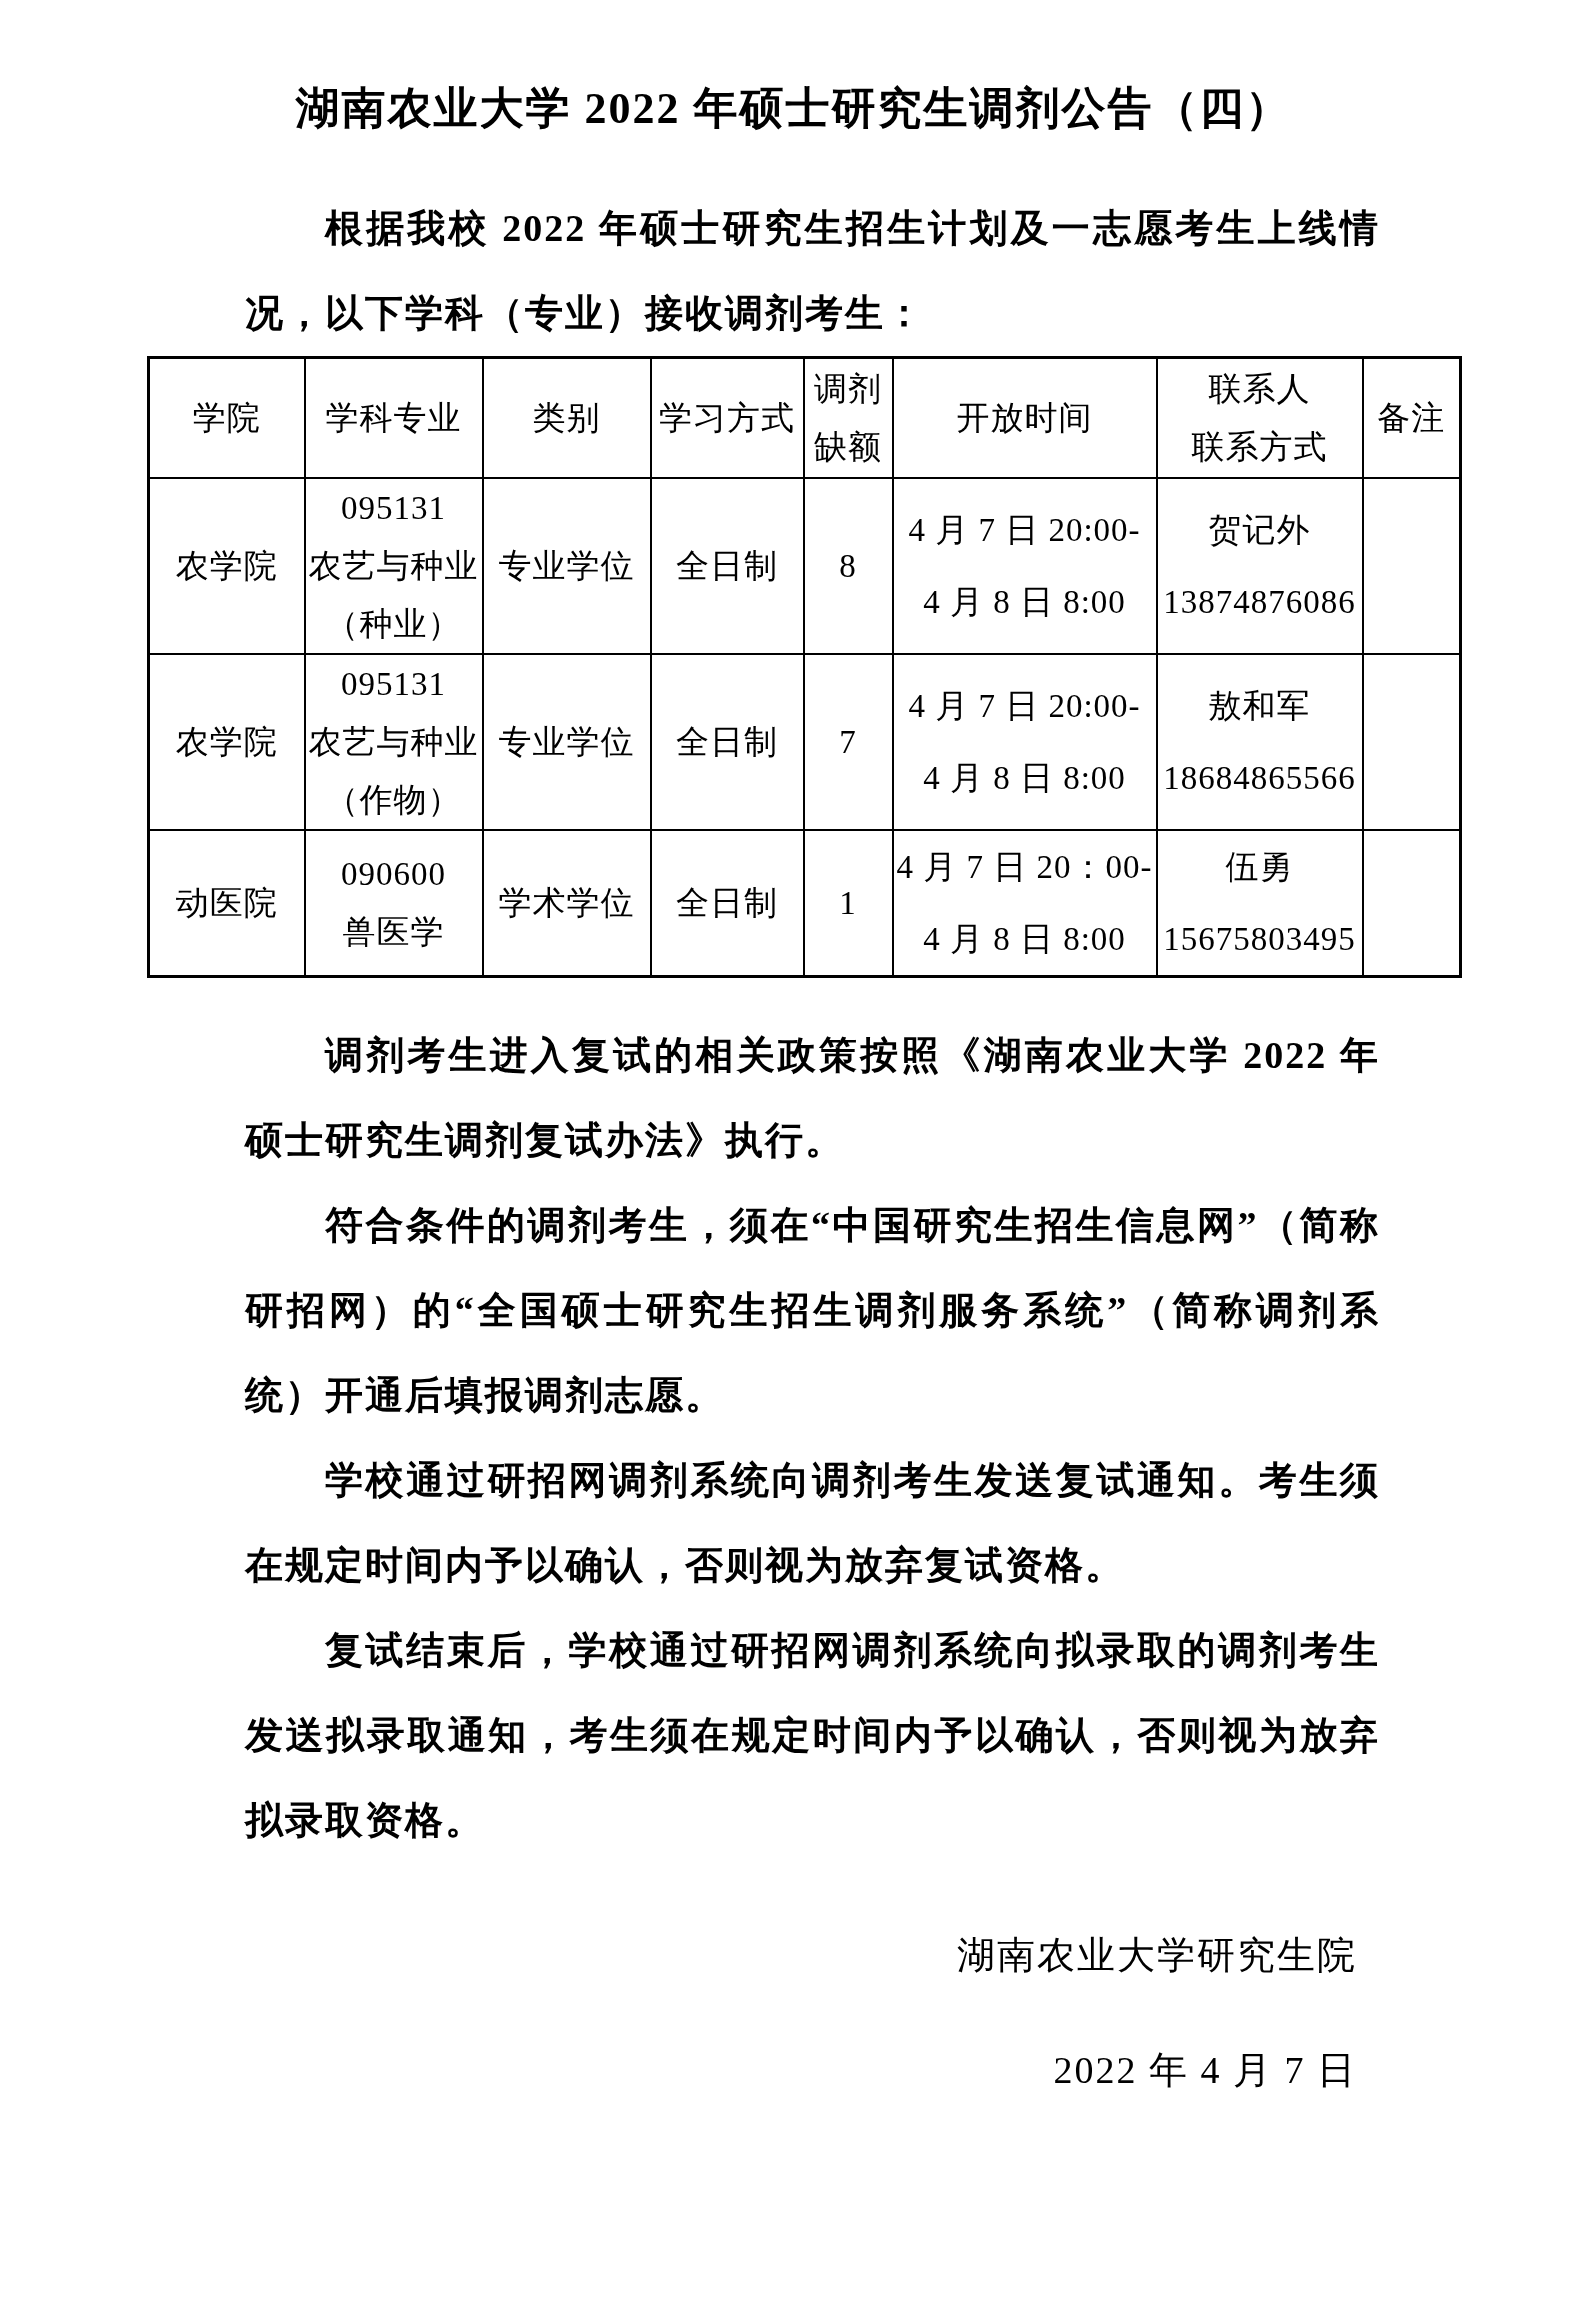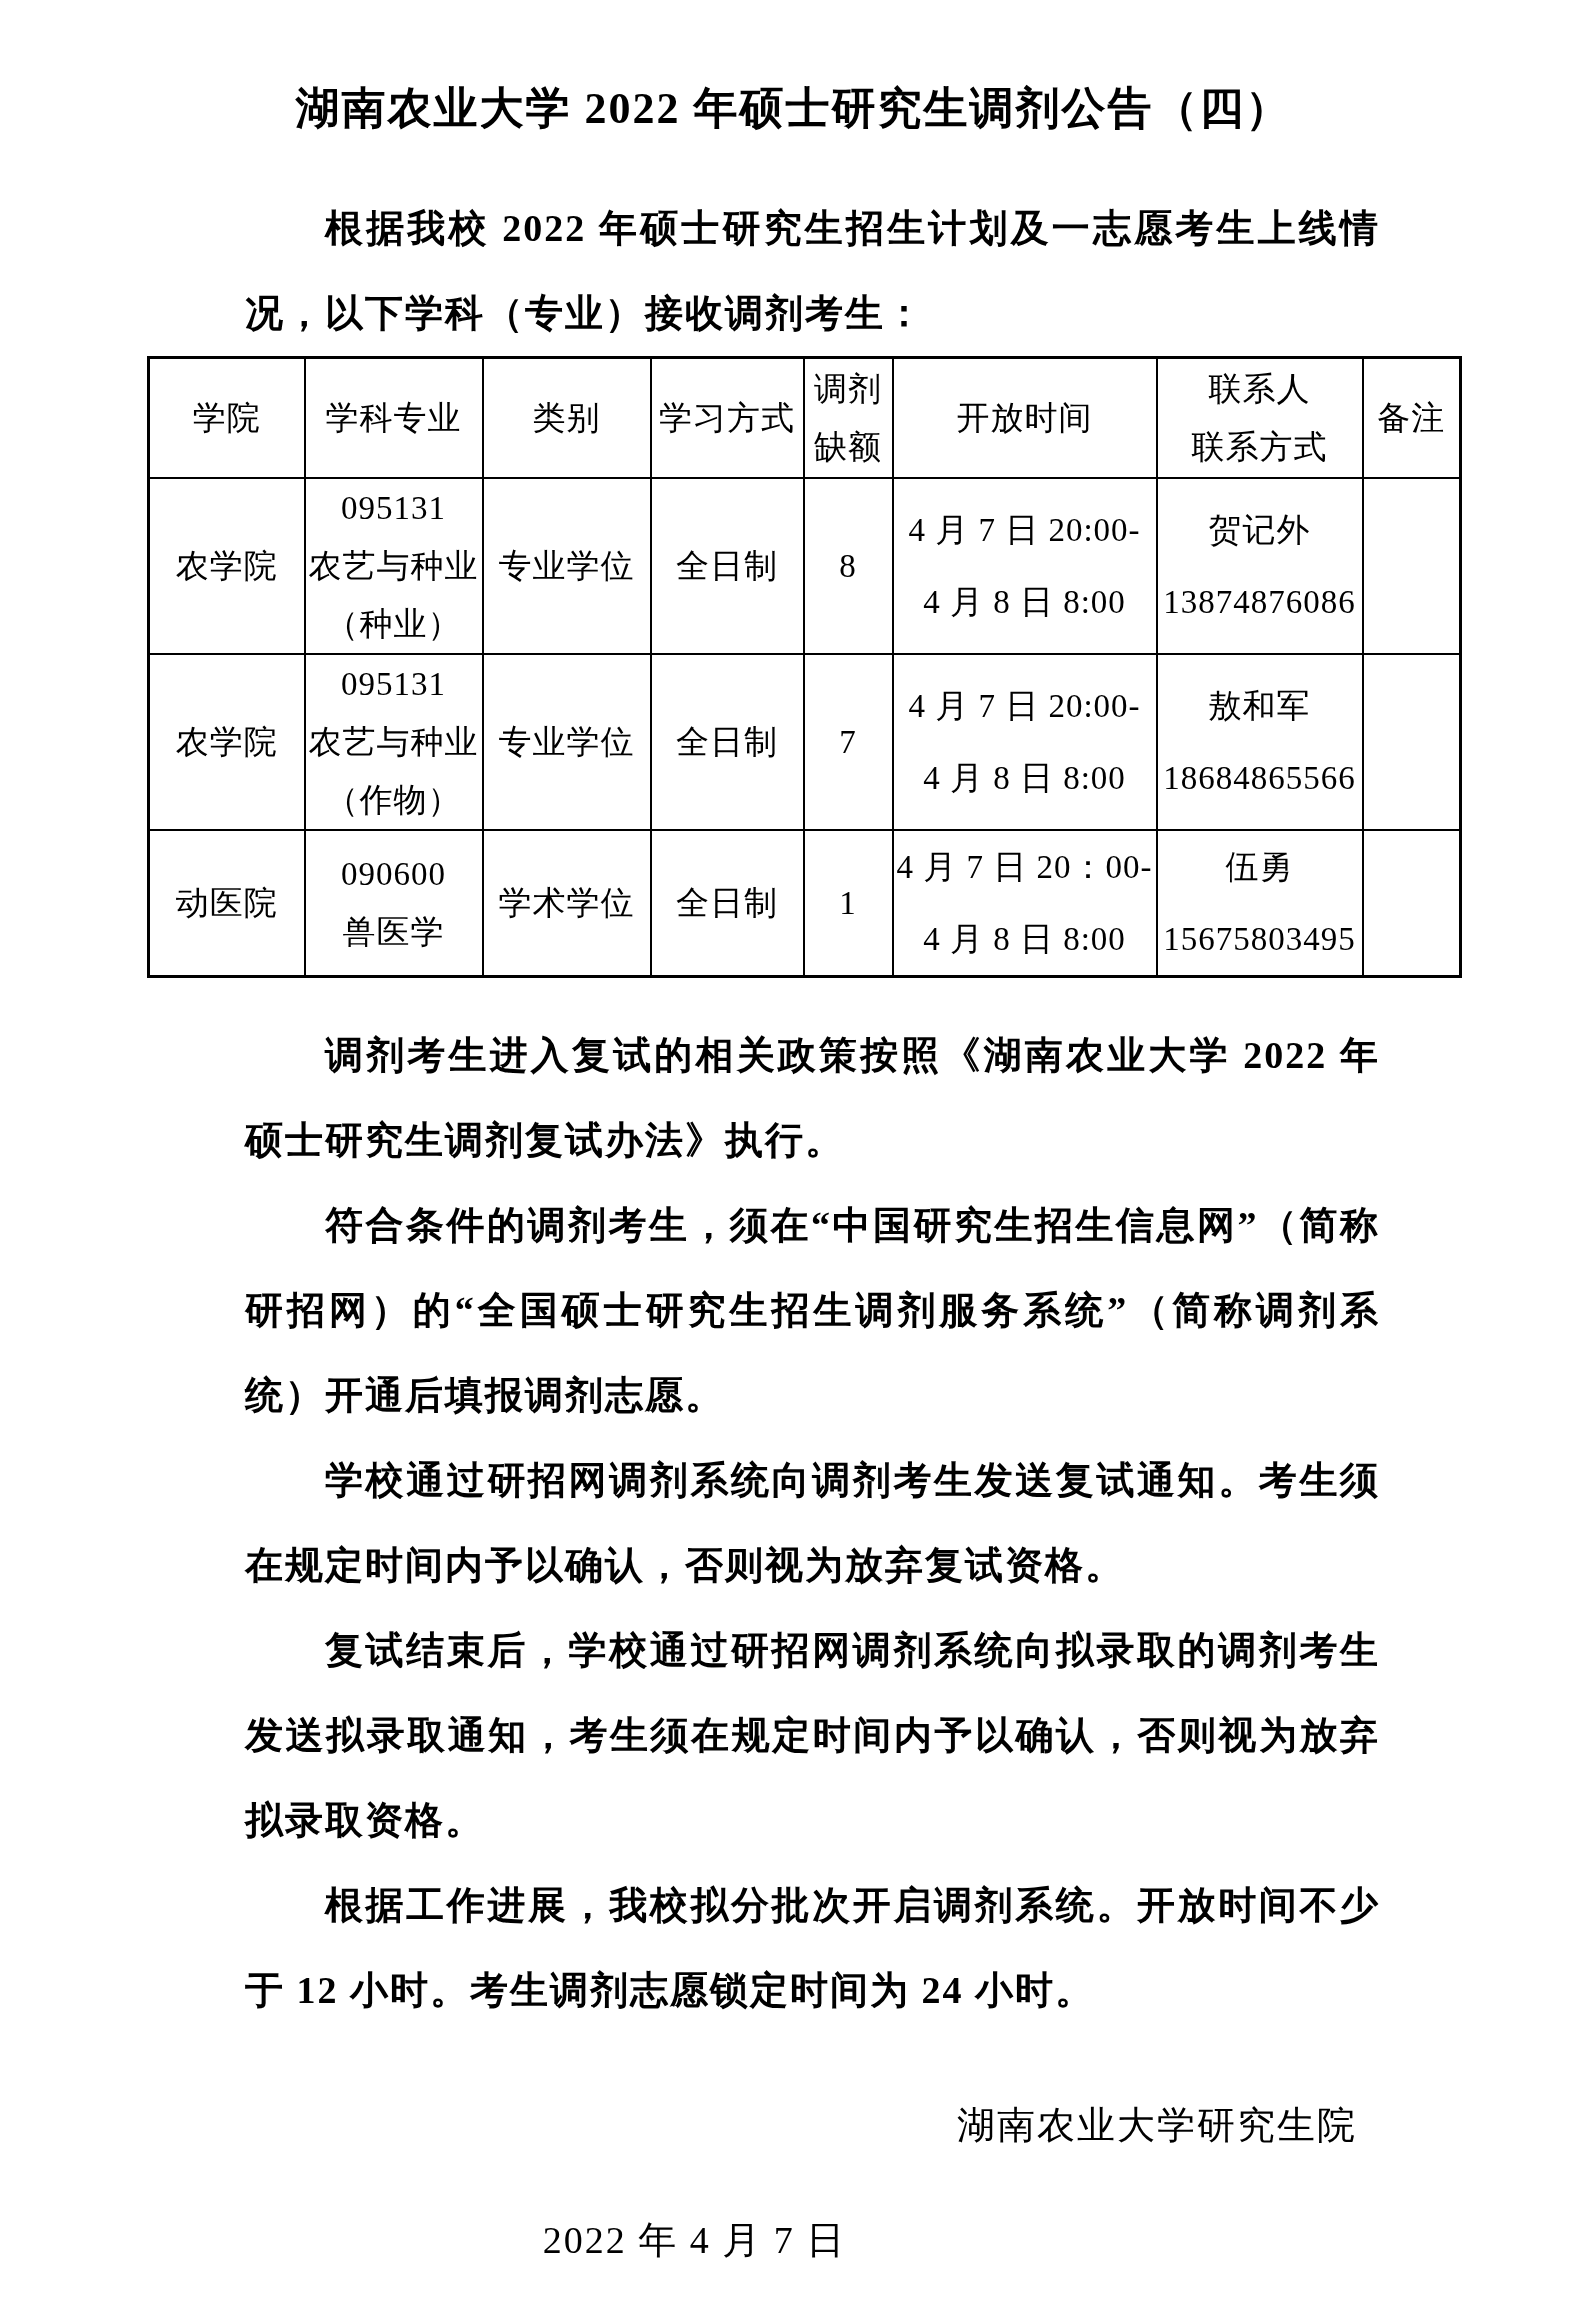--- a/index.html
+++ b/index.html
@@ -67,21 +67,20 @@
   .signature-block {
     margin: 50px 230px 0 0;
     text-align: right;
     font-size: 38px;
     line-height: 85px;
     letter-spacing: 2px;
     padding-left: 32px;
   }
   .date-block {
     margin-top: 30px;
-    text-align: center;
   }
 </style>
 </head>
 <body>
 
 <div class="page">
 
   <h1 class="doc-title">湖南农业大学 2022 年硕士研究生调剂公告（四）</h1>
 
   <p class="body-text intro">根据我校 2022 年硕士研究生招生计划及一志愿考生上线情况，以下学科（专业）接收调剂考生：</p>
@@ -187,18 +186,17 @@
         </td>
         <td></td>
       </tr>
     </tbody>
   </table>
 
   <p class="body-text after-table">调剂考生进入复试的相关政策按照《湖南农业大学 2022 年硕士研究生调剂复试办法》执行。</p>
   <p class="body-text">符合条件的调剂考生，须在“中国研究生招生信息网”（简称研招网）的“全国硕士研究生招生调剂服务系统”（简称调剂系统）开通后填报调剂志愿。</p>
   <p class="body-text">学校通过研招网调剂系统向调剂考生发送复试通知。考生须在规定时间内予以确认，否则视为放弃复试资格。</p>
   <p class="body-text">复试结束后，学校通过研招网调剂系统向拟录取的调剂考生发送拟录取通知，考生须在规定时间内予以确认，否则视为放弃拟录取资格。</p>
-  <p class="body-text">根据工作进展，我校拟分批次开启调剂系统。开放时间不少于 12 小时。考生调剂志愿锁定时间为 24 小时。</p>
 
   <div class="signature-block">湖南农业大学研究生院</div>
   <div class="signature-block date-block">2022 年 4 月 7 日</div>
 
 </div>
 
 </body></html>

